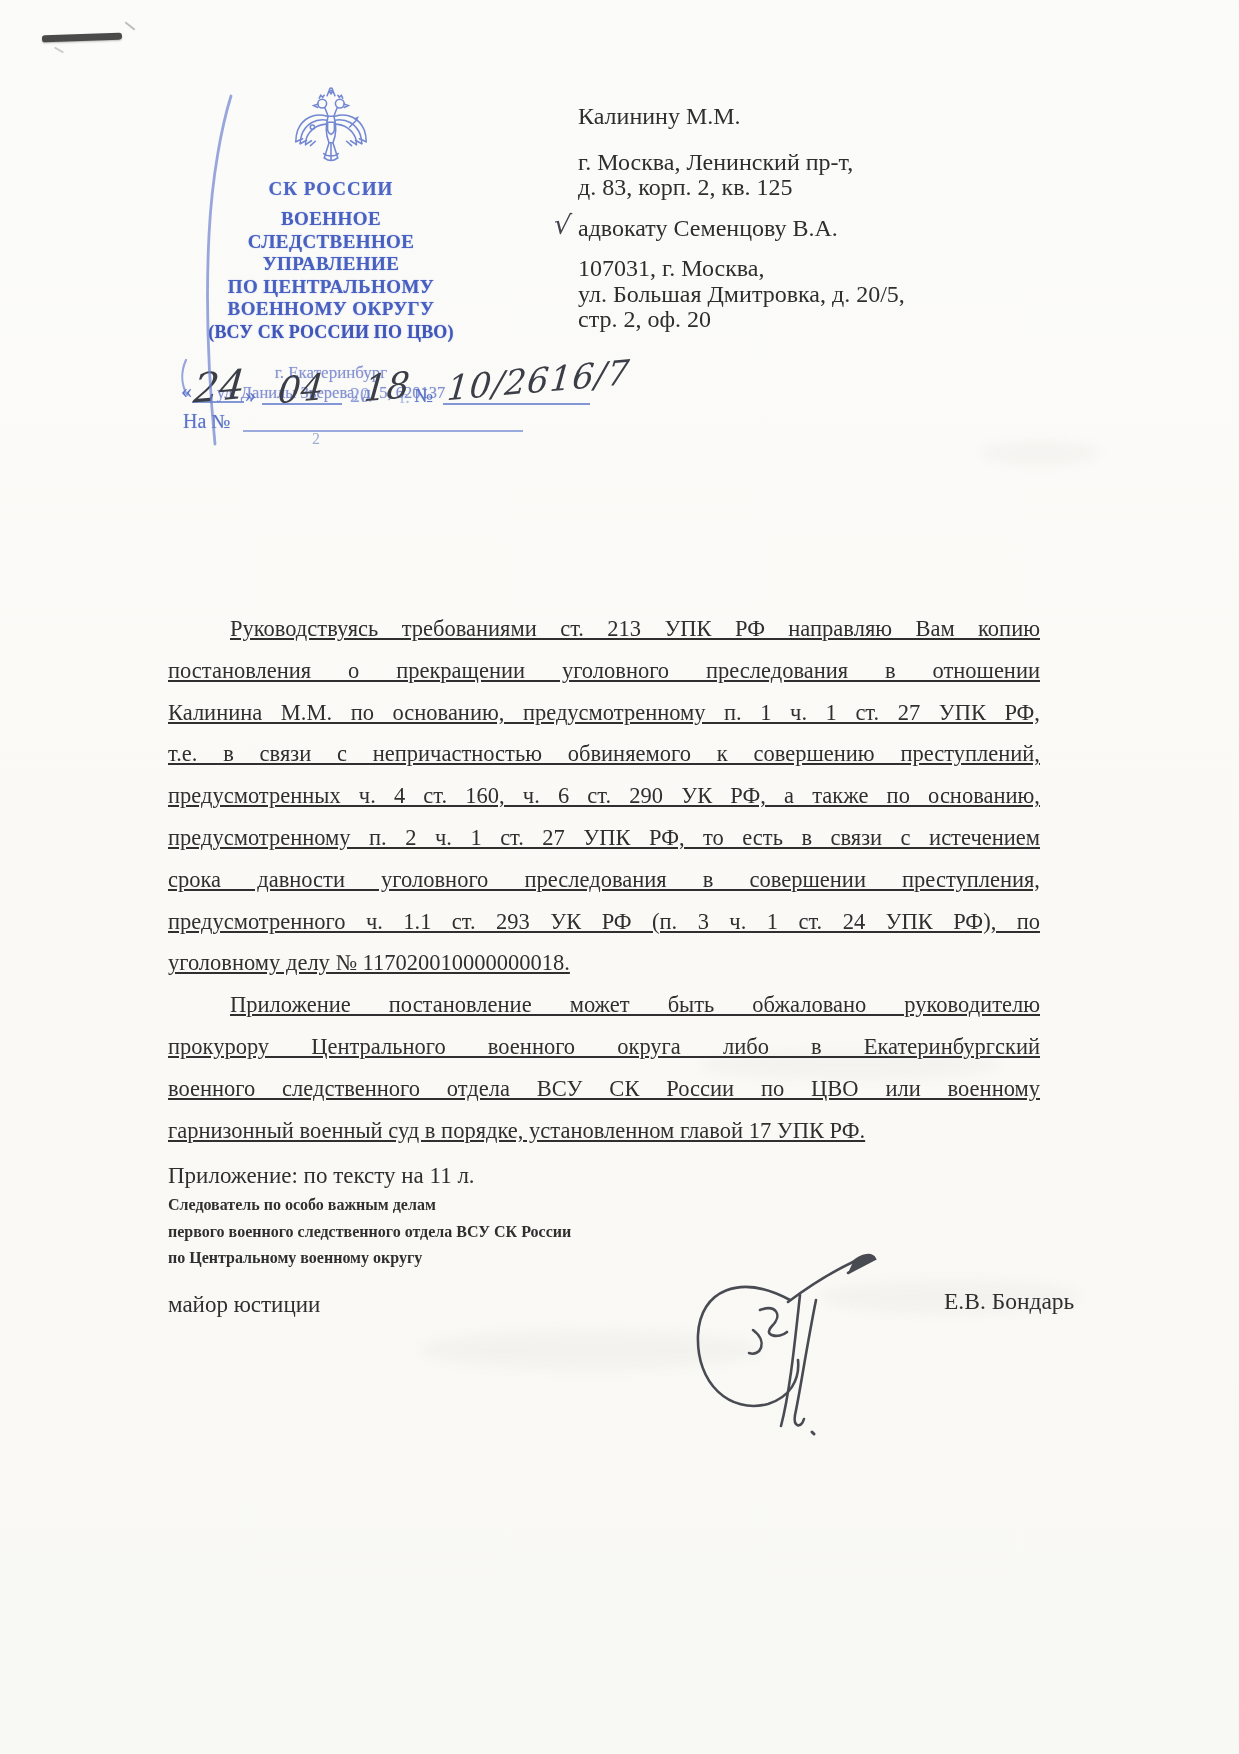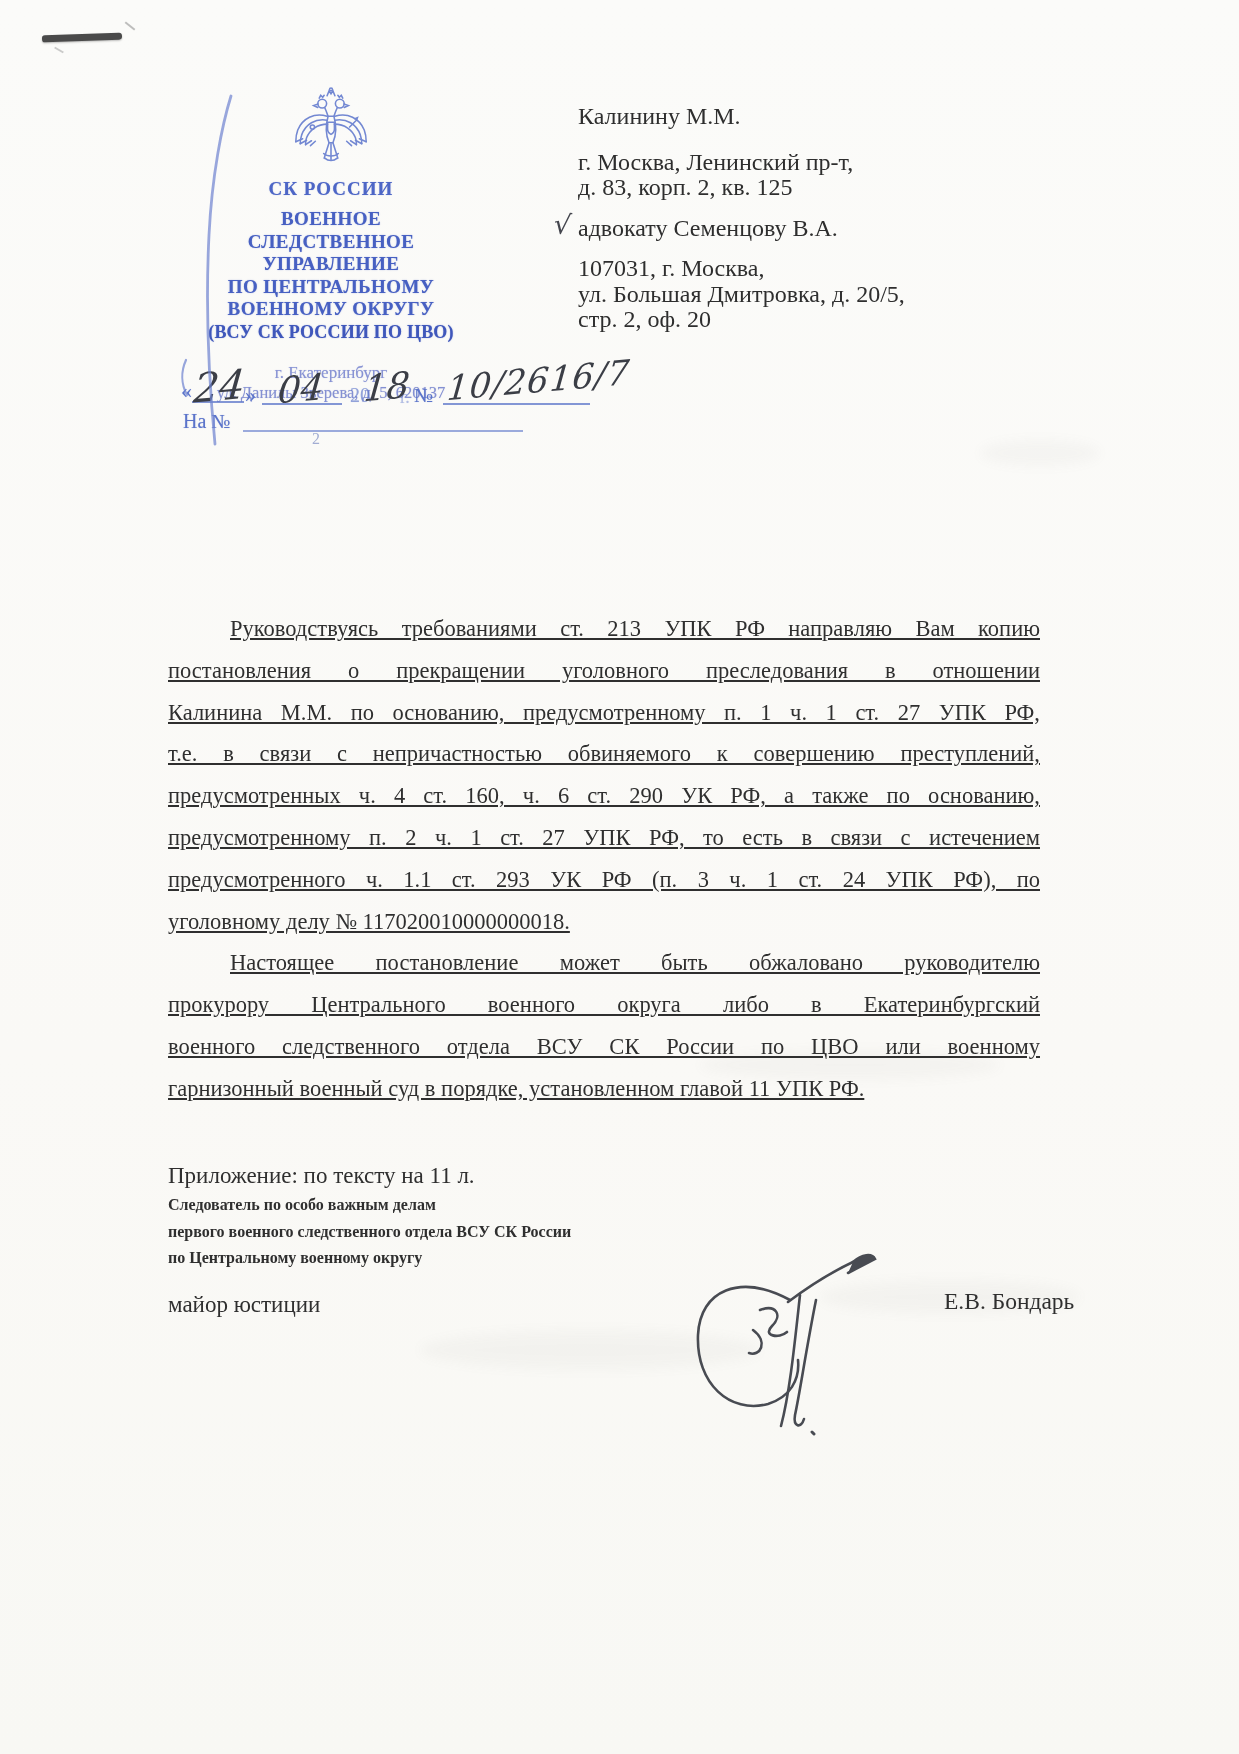--- a/index.html
+++ b/index.html
@@ -133,26 +133,27 @@
     <div>стр. 2, оф. 20</div>
   </div>
 
   <div class="body-text">
     <div class="bline indent">Руководствуясь требованиями ст. 213 УПК РФ направляю Вам копию</div>
     <div class="bline">постановления о прекращении уголовного преследования в отношении</div>
     <div class="bline">Калинина М.М. по основанию, предусмотренному п. 1 ч. 1 ст. 27 УПК РФ,</div>
     <div class="bline">т.е. в связи с непричастностью обвиняемого к совершению преступлений,</div>
     <div class="bline">предусмотренных ч. 4 ст. 160, ч. 6 ст. 290 УК РФ, а также по основанию,</div>
     <div class="bline">предусмотренному п. 2 ч. 1 ст. 27 УПК РФ, то есть в связи с истечением</div>
+    <div class="bline">срока давности уголовного преследования в совершении преступления,</div>
     <div class="bline">предусмотренного ч. 1.1 ст. 293 УК РФ (п. 3 ч. 1 ст. 24 УПК РФ), по</div>
     <div class="bline lastline">уголовному делу № 117020010000000018.</div>
-    <div class="bline indent">Настоящее постановление может быть обжаловано руководителю</div>
+    <div class="bline indent">Приложение постановление может быть обжаловано руководителю</div>
     <div class="bline">прокурору Центрального военного округа либо в Екатеринбургский</div>
     <div class="bline">военного следственного отдела ВСУ СК России по ЦВО или военному</div>
-    <div class="bline lastline">гарнизонный военный суд в порядке, установленном главой 11 УПК РФ.</div>
+    <div class="bline lastline">гарнизонный военный суд в порядке, установленном главой 17 УПК РФ.</div>
   </div>
 
   <div class="attachment">Приложение: по тексту на 11 л.</div>
 
   <div class="sig-pos">
     <div>Следователь по особо важным делам</div>
     <div>первого военного следственного отдела ВСУ СК России</div>
     <div>по Центральному военному округу</div>
   </div>
   <div class="sig-rank">майор юстиции</div>

